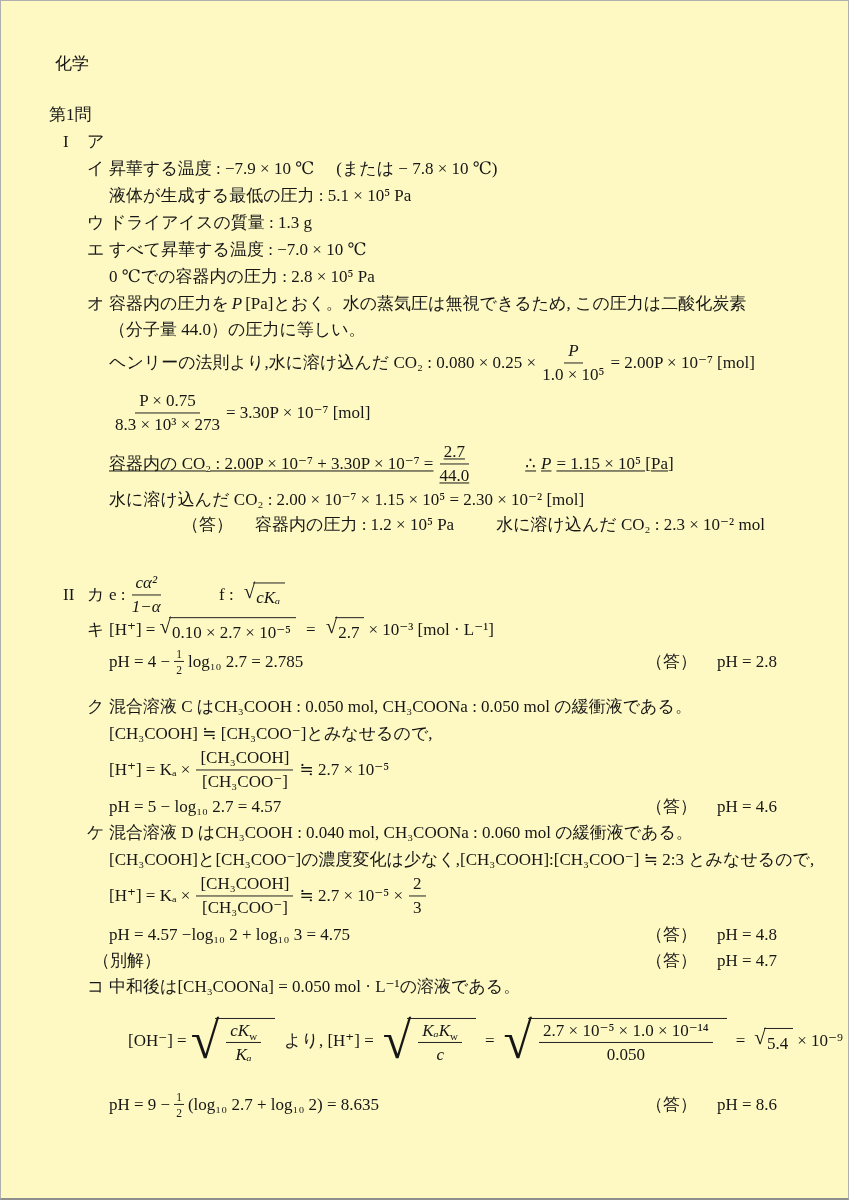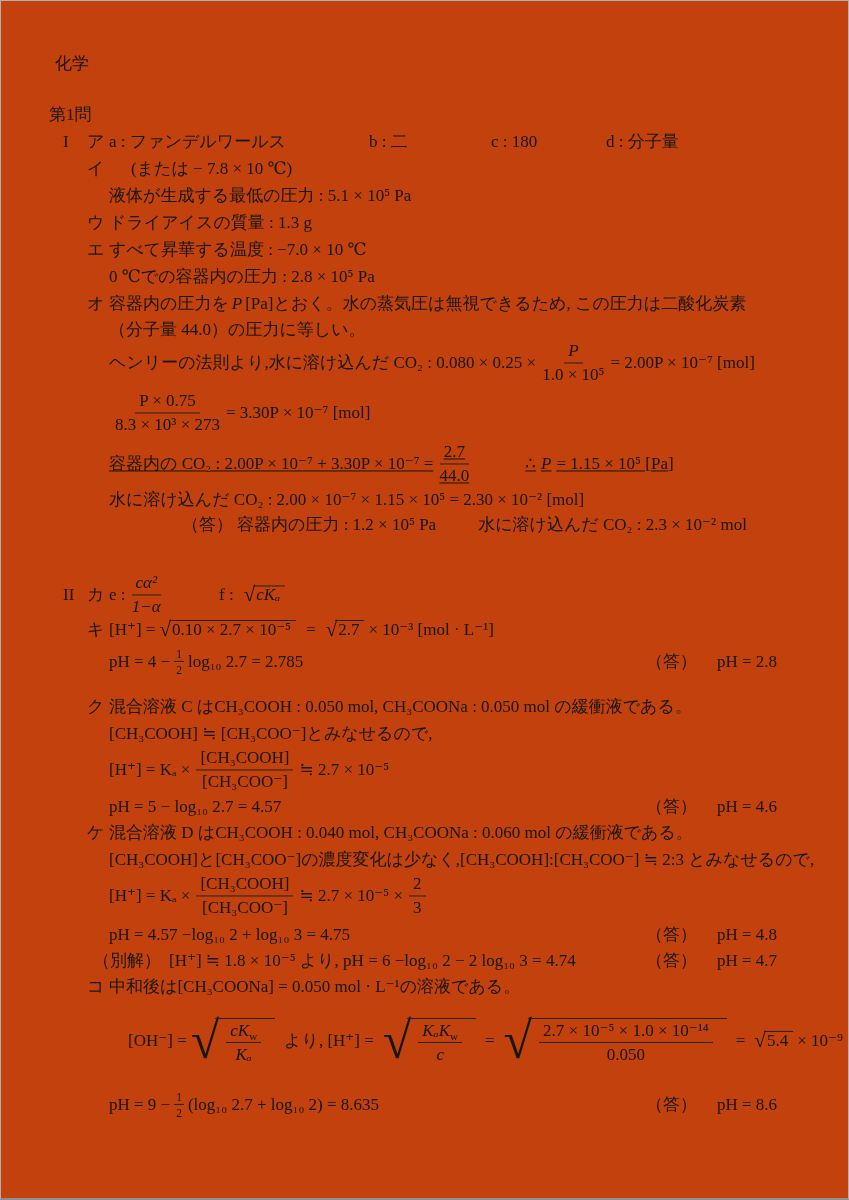--- a/index.html
+++ b/index.html
@@ -1,20 +1,20 @@
 <!DOCTYPE html>
 <html><head>
 <meta charset="utf-8">
 <style>
   html,body{margin:0;padding:0;background:#fff;}
   .page{
     position:relative;
     width:849px;height:1200px;
     box-sizing:border-box;
-    background:#c2410c;
+    background:#fef9c3;
     border:1px solid #b0b0b0;
     border-bottom:2px solid #8f8f8f;
     font-family:"Liberation Serif","DejaVu Serif","DejaVu Sans",serif;
     font-size:17px;
     color:#161616;
     overflow:hidden;
   }
   .row,.lab{position:absolute;white-space:nowrap;display:flex;align-items:center;line-height:20px;}
   .vc{transform:translateY(-50%);}
   .abs{position:absolute;top:0;}
@@ -22,21 +22,21 @@
   sub.sb{font-size:11px;line-height:0;}
   
   .frac{display:inline-flex;flex-direction:column;align-items:center;margin:0 6px;line-height:1.12;text-align:center;}
   .frac .fn{padding:0 4px 2px;border-bottom:1.4px solid #222;}
   .frac .fd{padding-top:2px;}
   .frac.sm{font-size:11.5px;margin:0 4px;line-height:1.05;}
   .frac.sm .fn{padding:0 2px 1px;border-bottom:1px solid #222;}
   
   .sqrt{display:inline-flex;align-items:flex-start;margin:0 4px;}
   .sqrt .rad{font-size:21px;line-height:19px;margin-right:-2px;}
-  .sqrt .bd{border-top:1.4px solid #222;padding:0 5px 0 3px;line-height:1.1;}
+  .sqrt .bd{border-top:1.4px solid #222;padding:6px 5px 0 3px;line-height:1.1;}
   .sqrt.tall{align-items:stretch;}
   .sqrt.tall .rad{font-size:52px;line-height:46px;margin-right:-4px;display:flex;align-items:center;}
   .sqrt.tall .bd{display:flex;align-items:center;padding:2px 8px 0 5px;}
   
   .p-title{left:54px;top:53px;}
   .p-q1{left:48px;top:104px;}
   .n1{left:62px;top:131px;}
   .n2{left:62px;top:594px;}
   .k-a{left:86px;top:131px;}  .k-i{left:86px;top:158px;}
   .k-u{left:86px;top:212px;}  .k-e{left:86px;top:239px;}
@@ -49,21 +49,21 @@
   .r-i2{left:108px;top:185px;}
   .r-u{left:108px;top:212px;}
   .r-e1{left:108px;top:239px;}
   .r-e2{left:108px;top:266px;}
   .r-o1{left:108px;top:293px;} .r-o1 .mP{margin:0 3px;}
   .r-o2{left:108px;top:319px;}
   .r-henry{left:108px;top:362px;}
   .r-state{left:108px;top:412px;}
   .r-total{left:108px;top:463px;text-decoration:underline;} .r-total .tf{margin-left:50px;} .r-total .mP{margin:0 5px;}
   .r-dis{left:108px;top:489px;}
-  .r-ans1{left:181px;top:514px;} .r-ans1 .g1{margin-left:4px;} .r-ans1 .g2{margin-left:42px;}
+  .r-ans1{left:181px;top:514px;} .r-ans1 .g1{margin-left:22px;} .r-ans1 .g2{margin-left:42px;}
   .r-ka{left:108px;top:594px;} .r-ka .fl{margin-left:52px;margin-right:6px;}
   .r-ki{left:108px;top:629px;} .r-ki .m6{margin:0 6px;}
   .r-kiph{left:108px;top:661px;}
   .r-ku1{left:108px;top:696px;}
   .r-ku2{left:108px;top:723px;}
   .r-ku3{left:108px;top:769px;}
   .r-ku4{left:108px;top:796px;}
   .r-ke1{left:108px;top:822px;}
   .r-ke2{left:108px;top:849px;}
   .r-ke3{left:108px;top:895px;}
@@ -78,29 +78,24 @@
 </head>
 <body>
 
 <div class="page">
 
   <div class="row p-title">化学</div>
   <div class="row p-q1">第1問</div>
 
   <div class="lab n1">I</div>
   <div class="lab k-a">ア</div>
-  <div class="row r-a">
-    <span>a : ファンデルワールス</span>
-    <span class="abs pb">b : 二</span>
-    <span class="abs pc">c : 180</span>
-    <span class="abs pd">d : 分子量</span>
-  </div>
 
   <div class="lab k-i">イ</div>
   <div class="row r-i1">
+    <span>昇華する温度 : −7.9 × 10 ℃</span>
     <span class="alt">(または − 7.8 × 10 ℃)</span>
   </div>
   <div class="row r-i2">液体が生成する最低の圧力 : 5.1 × 10⁵ Pa</div>
 
   <div class="lab k-u">ウ</div>
   <div class="row r-u">ドライアイスの質量 : 1.3 g</div>
 
   <div class="lab k-e">エ</div>
   <div class="row r-e1">すべて昇華する温度 : −7.0 × 10 ℃</div>
   <div class="row r-e2">0 ℃での容器内の圧力 : 2.8 × 10⁵ Pa</div>
@@ -224,21 +219,20 @@
       <span class="fd">3</span>
     </span>
   </div>
   <div class="row r-ke4">pH = 4.57 −log₁₀ 2 + log₁₀ 3 = 4.75</div>
   <div class="row ans a-ke">
     <span>（答）</span>
     <span class="g1">pH = 4.8</span>
   </div>
   <div class="row r-ke5">
     <span>（別解）</span>
-    <span class="g1">[H⁺] ≒ 1.8 × 10⁻⁵ より, pH = 6 −log₁₀ 2 − 2 log₁₀ 3 = 4.74</span>
   </div>
   <div class="row ans a-kealt">
     <span>（答）</span>
     <span class="g1">pH = 4.7</span>
   </div>
 
   <div class="lab k-ko">コ</div>
   <div class="row r-ko1">中和後は[CH₃COONa] = 0.050 mol · L⁻¹の溶液である。</div>
 
   <div class="row r-ko2 vc">

